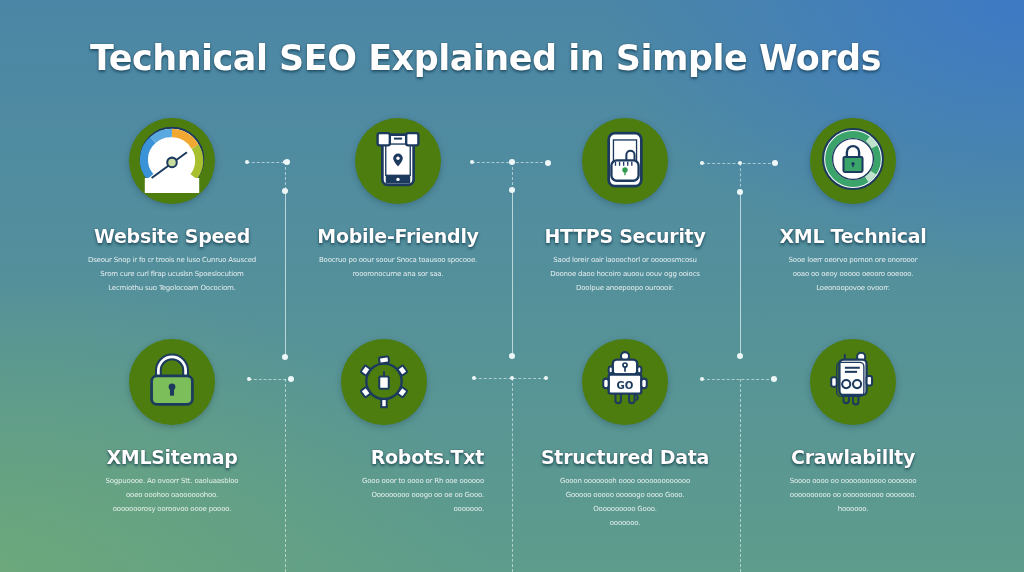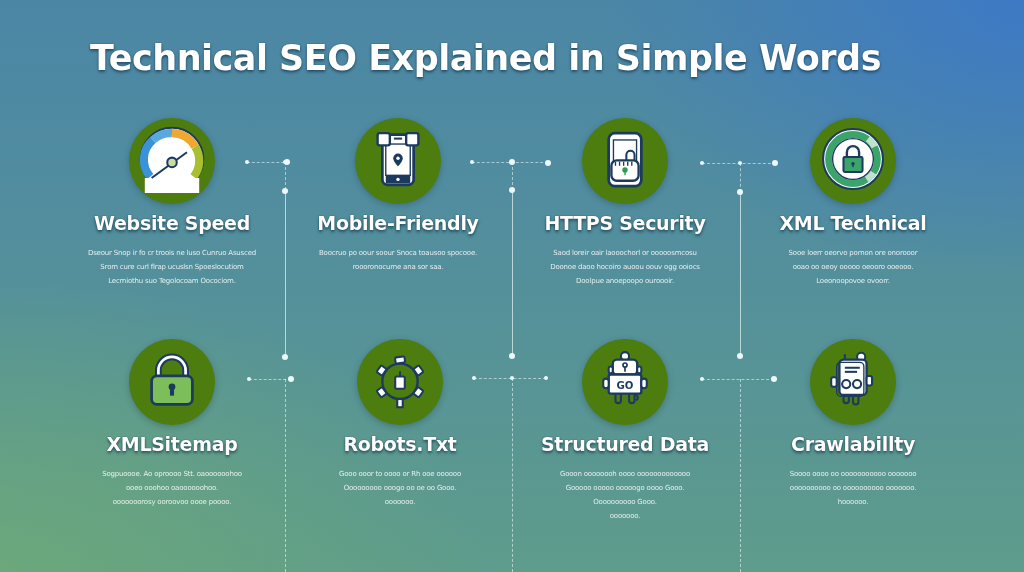--- a/index.html
+++ b/index.html
@@ -18,25 +18,25 @@
     text-shadow:0 2px 3px rgba(0,40,60,0.55), 0 0 1px #1a3c50;
   }
   .card { position:absolute; width:200px; text-align:center; }
   .circle {
     width:86px; height:86px; border-radius:50%; background:#4d7c0f;
     margin:0 auto; display:flex; align-items:center; justify-content:center;
     box-shadow:0 2px 6px rgba(0,30,50,0.25);
   }
   .circle svg { width:68px; height:68px; }
   .card-title {
-    margin-top:8px; font-size:19px; font-weight:bold; color:#fff;
+    margin-top:21px; font-size:19px; font-weight:bold; color:#fff;
     text-shadow:0 2px 3px rgba(0,40,60,0.6), 0 0 1px #173646;
     letter-spacing:-0.3px; white-space:nowrap;
   }
-  .desc { margin-top:12px; }
+  .desc { margin-top:6px; }
   .desc-line {
     font-size:7px; line-height:14px; color:rgba(255,255,255,0.85);
     white-space:nowrap; overflow:hidden; letter-spacing:-0.2px;
   }
   .vline {
     position:absolute; width:0; border-left:1.5px solid rgba(230,245,245,0.7);
   }
   .vline.dashed { border-left:1.5px dashed rgba(230,245,245,0.6); }
   .hline {
     position:absolute; height:0; border-top:1.5px dashed rgba(230,245,245,0.6);
@@ -200,27 +200,27 @@
         <path d="M30 48 v-12 a20 20 0 0 1 40 0 v12" fill="none" stroke="#1c3a5e" stroke-width="10"></path>
         <path d="M30 48 v-12 a20 20 0 0 1 40 0 v12" fill="none" stroke="#fff" stroke-width="4"></path>
         <rect x="20" y="44" width="60" height="42" rx="8" fill="#7cbf5a" stroke="#1c3a5e" stroke-width="4"></rect>
         <circle cx="50" cy="60" r="5" fill="#1c3a5e"></circle>
         <rect x="47" y="60" width="6" height="13" fill="#1c3a5e"></rect>
       </svg>
     </span>
   </div>
   <div class="card-title">XMLSitemap</div>
   <div class="desc">
-    <div class="desc-line">Sogpuoooe. Ao oproooo Stt. oaoooooohoo</div>
+    <div class="desc-line">Sogpuoooe. Ao ovoorr Stt. oaoluaasbloo</div>
     <div class="desc-line">ooeo ooohoo oaoooooohoo.</div>
     <div class="desc-line">ooooooorosy ooroovoo oooe poooo.</div>
   </div>
 </div>
 
-<div class="card" style="left:300px; top:339px;">
+<div class="card" style="left:284px; top:339px;text-align:right;">
   <div class="circle">
     <span>
       <svg viewBox="0 0 100 100">
         <circle cx="50" cy="52" r="26" fill="none" stroke="#1c3a5e" stroke-width="3.5"></circle>
         <rect x="43" y="16" width="14" height="9" rx="2" fill="#fff" stroke="#1c3a5e" stroke-width="3" transform="rotate(-8 50 20)"></rect>
         <rect x="18" y="30" width="10" height="12" rx="2" fill="#fff" stroke="#1c3a5e" stroke-width="3" transform="rotate(35 23 36)"></rect>
         <rect x="72" y="30" width="10" height="12" rx="2" fill="#fff" stroke="#1c3a5e" stroke-width="3" transform="rotate(-35 77 36)"></rect>
         <rect x="18" y="62" width="10" height="12" rx="2" fill="#fff" stroke="#1c3a5e" stroke-width="3" transform="rotate(-35 23 68)"></rect>
         <rect x="72" y="62" width="10" height="12" rx="2" fill="#fff" stroke="#1c3a5e" stroke-width="3" transform="rotate(35 77 68)"></rect>
         <rect x="46" y="78" width="8" height="12" fill="#fff" stroke="#1c3a5e" stroke-width="3"></rect>

